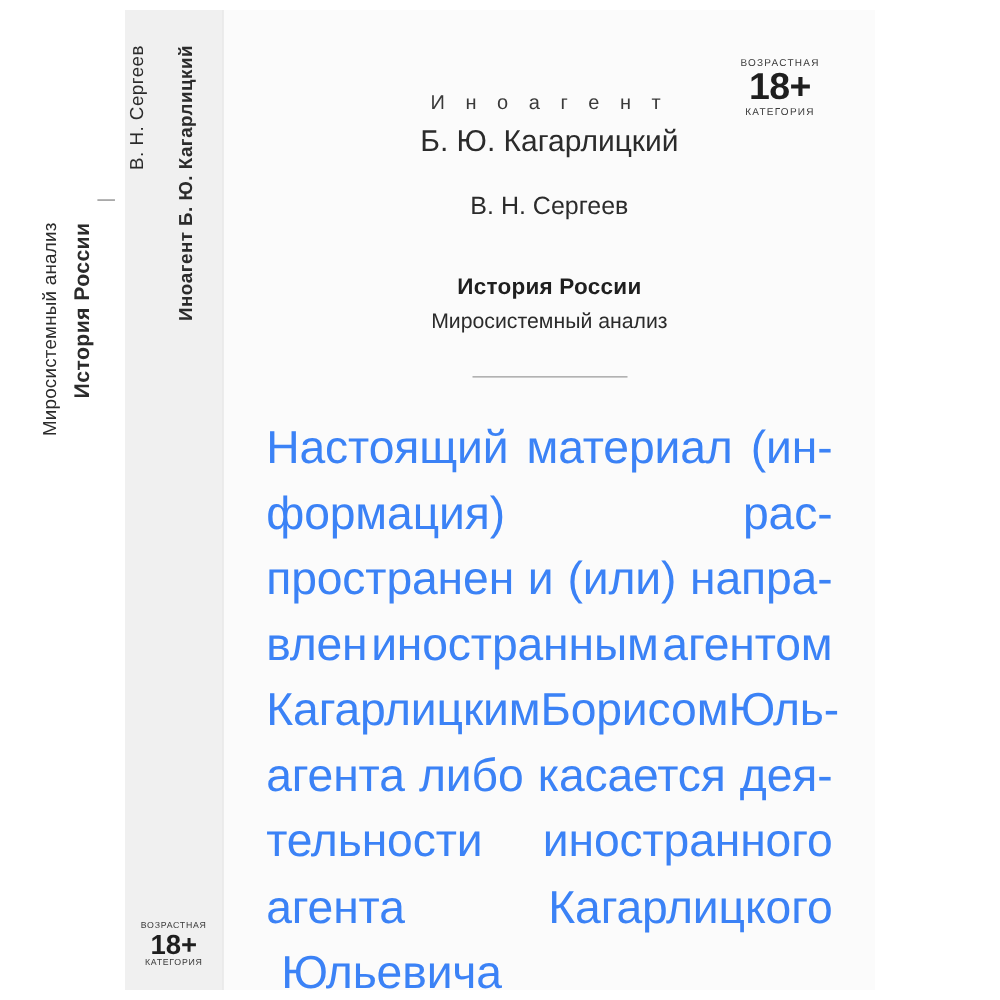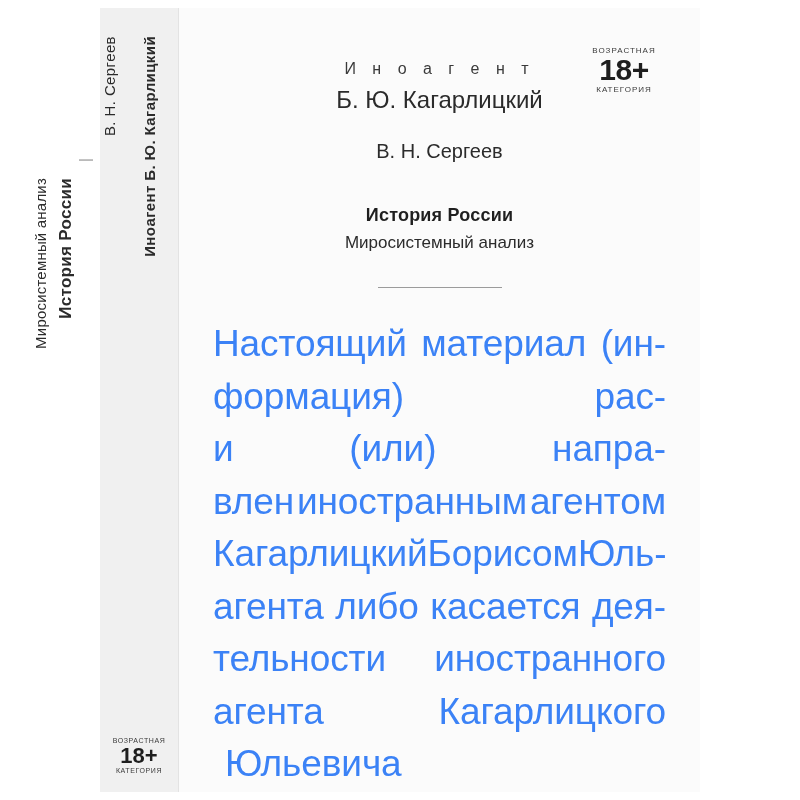--- a/index.html
+++ b/index.html
@@ -158,21 +158,21 @@
     display: block;
     font-size: 30px;
     font-weight: bold;
     line-height: 1.0;
     letter-spacing: -0.5px;
   }
 
   .authors {
     text-align: center;
     color: #2b2b2b;
-    margin-top: 8px;
+    margin-top: 22px;
   }
   .foreign-agent-tag {
     font-size: 16px;
     letter-spacing: 6px;
     color: #3a3a3a;
     margin-bottom: 8px;
   }
   .author-1 {
     font-size: 24px;
     color: #2b2b2b;
@@ -272,23 +272,23 @@
         <div class="title-block">
           <div class="book-title">История России</div>
           <div class="book-subtitle">Миросистемный анализ</div>
         </div>
 
         <div class="divider"></div>
 
         <div class="notice" id="notice">
             <div class="jline"><span>Настоящий</span><span>материал</span><span>(ин-</span></div>
             <div class="jline"><span>формация)</span><span>рас-</span></div>
-            <div class="jline"><span>и</span><span>(или)</span><span>напра-</span></div>
+            <div class="jline"><span>пространен</span><span>и</span><span>(или)</span><span>напра-</span></div>
             <div class="jline"><span>влен</span><span>иностранным</span><span>агентом</span></div>
-            <div class="jline"><span>Кагарлицкий</span><span>Борисом</span><span>Юль-</span></div>
+            <div class="jline"><span>Кагарлицким</span><span>Борисом</span><span>Юль-</span></div>
             <div class="jline"><span>агента</span><span>либо</span><span>касается</span><span>дея-</span></div>
             <div class="jline"><span>тельности</span><span>иностранного</span></div>
             <div class="jline"><span>агента</span><span>Кагарлицкого</span></div>
             <div class="jline last"><span>Юльевича</span></div>
           </div>
 
       </div>
     </div>
 
   </div>

